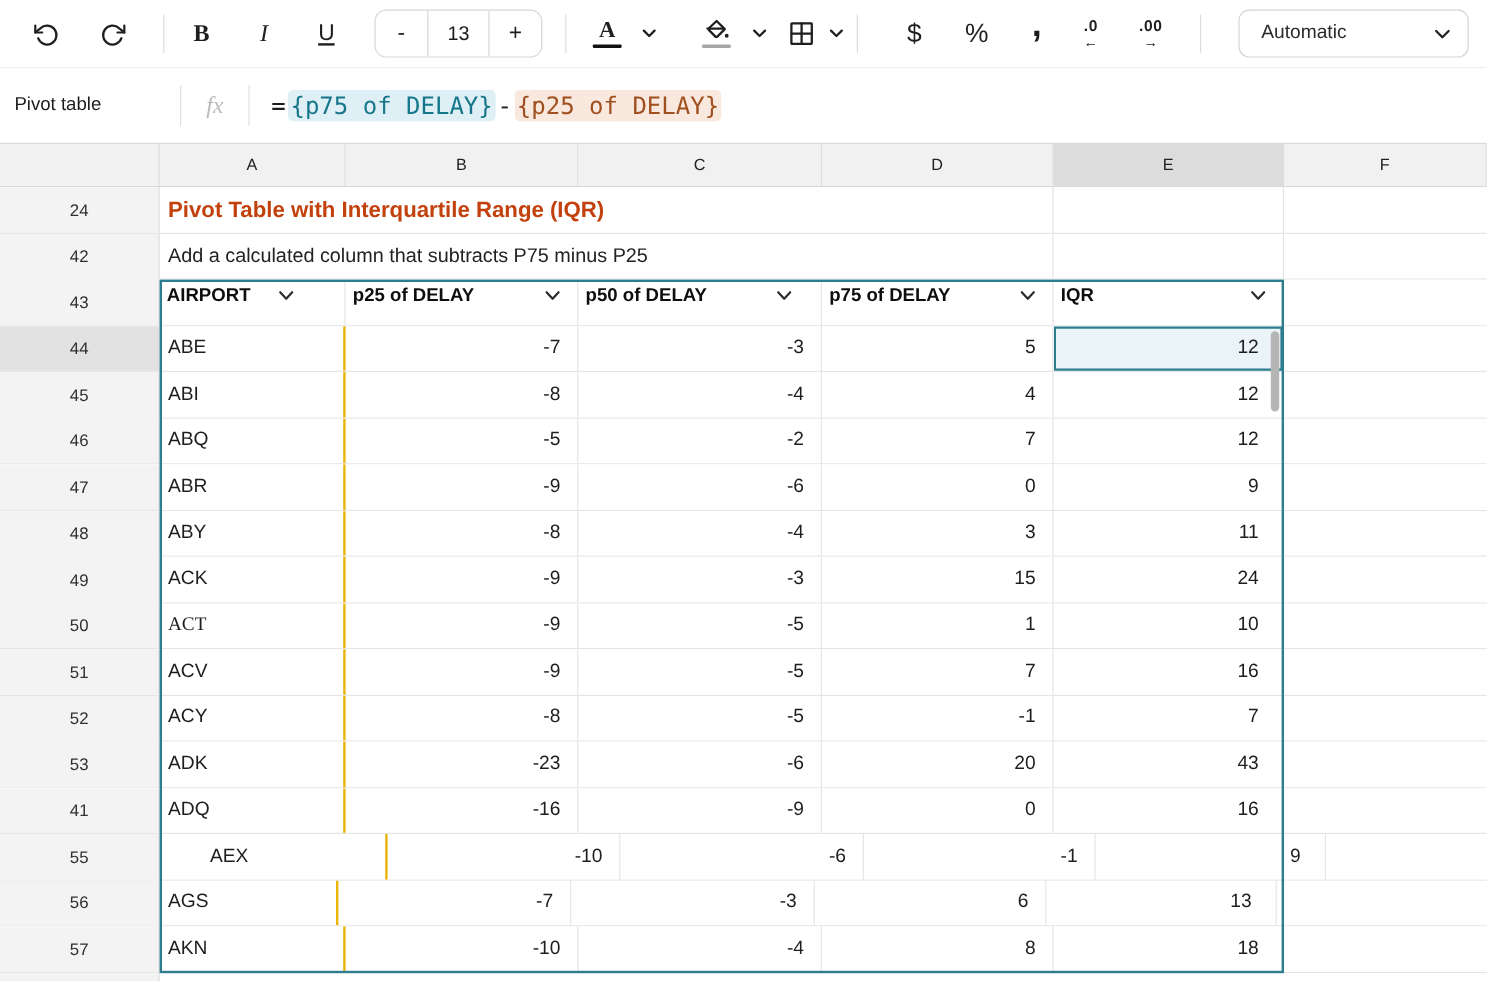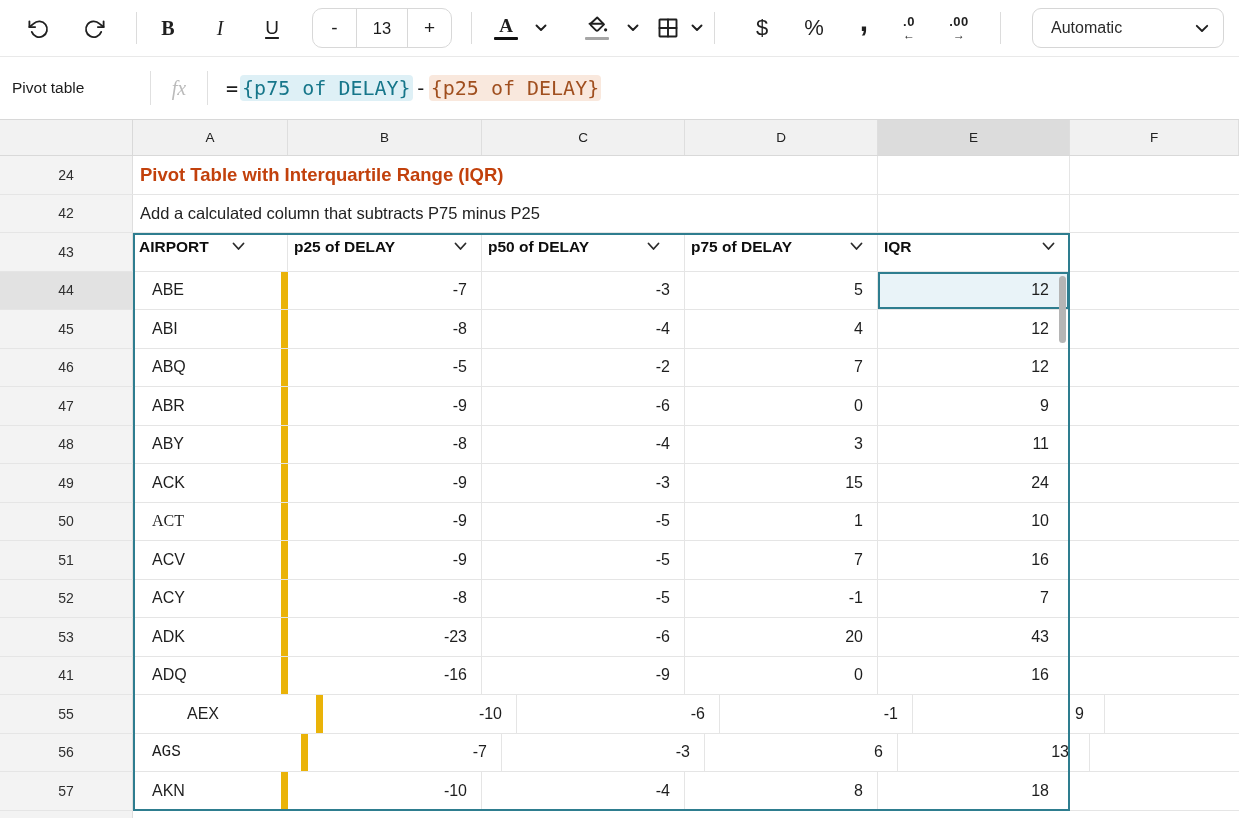--- a/index.html
+++ b/index.html
@@ -52,21 +52,21 @@
   .ch-corner { width: 133px; flex: none; background: #f2f2f2; border-right: 1px solid #d9d9d9; }
   .colh { display: flex; align-items: center; justify-content: center; flex: none;
           font-size: 13.5px; color: #222; background: #f1f1f1; border-right: 1px solid #dedede; }
   .colh-sel { background: #dcdcdc; }
   .row { display: flex; height: 38.5px; border-bottom: 1px solid #e5e5e5; background: #fff; }
   .row.partial { height: 7.5px; border-bottom: none; }
   .gutter { width: 133px; flex: none; display: flex; align-items: center; justify-content: center;
             font-size: 14px; color: #2f2f2f; background: #f3f3f3; border-right: 1px solid #dedede; }
   .gutter-sel { background: #e2e2e2; }
   .c { display: flex; align-items: center; flex: none; font-size: 16px; color: #1e1e1e; overflow: hidden; }
-  .acell { padding-left: 19px; border-right: 7px solid #eab308; }
+  .acell { padding-left: 7px; border-right: 2px solid #eab308; }
   .ncell { justify-content: flex-end; padding-right: 14px; border-right: 1px solid #e5e5e5; }
   .epad { padding-right: 20px; }
   .wide { padding-left: 7px; border-right: 1px solid #e5e5e5; white-space: nowrap; }
   .titletext { font-weight: 700; font-size: 18.5px; color: #c2410c; }
   .subtext { font-size: 16.5px; color: #222; }
   .ecell { border-right: 1px solid #e5e5e5; }
   .hcell { justify-content: space-between; padding: 0 14px 10px 6px; font-weight: 700;
            font-size: 15.5px; color: #0e0e0e; border-right: 1px solid #e5e5e5; white-space: nowrap; }
   .hm0 .hchev { margin-right: 28px; }
   .hm2 .hchev { margin-right: 10px; }
@@ -362,21 +362,21 @@
           <div class="gutter">55</div>
           <div class="c acell" style="width: 155px; margin-left: 35px;">AEX</div>
           <div class="c ncell" style="width: 194px;">-10</div>
           <div class="c ncell" style="width: 203px;">-6</div>
           <div class="c ncell" style="width: 193px;">-1</div>
           <div class="c ncell epad" style="width: 192px;">9</div>
           <div class="c" style="width: 169px;"></div>
         </div>
         <div class="row">
           <div class="gutter">56</div>
-          <div class="c acell" style="width: 175px; font-family: Liberation Mono, monospace;">AGS</div>
+          <div class="c acell" style="width: 149px;">AGS</div>
           <div class="c ncell" style="width: 194px;">-7</div>
           <div class="c ncell" style="width: 203px;">-3</div>
           <div class="c ncell" style="width: 193px;">6</div>
           <div class="c ncell epad" style="width: 192px;">13</div>
           <div class="c" style="width: 169px;"></div>
         </div>
         <div class="row">
           <div class="gutter">57</div>
           <div class="c acell" style="width: 155px;">AKN</div>
           <div class="c ncell" style="width: 194px;">-10</div>

